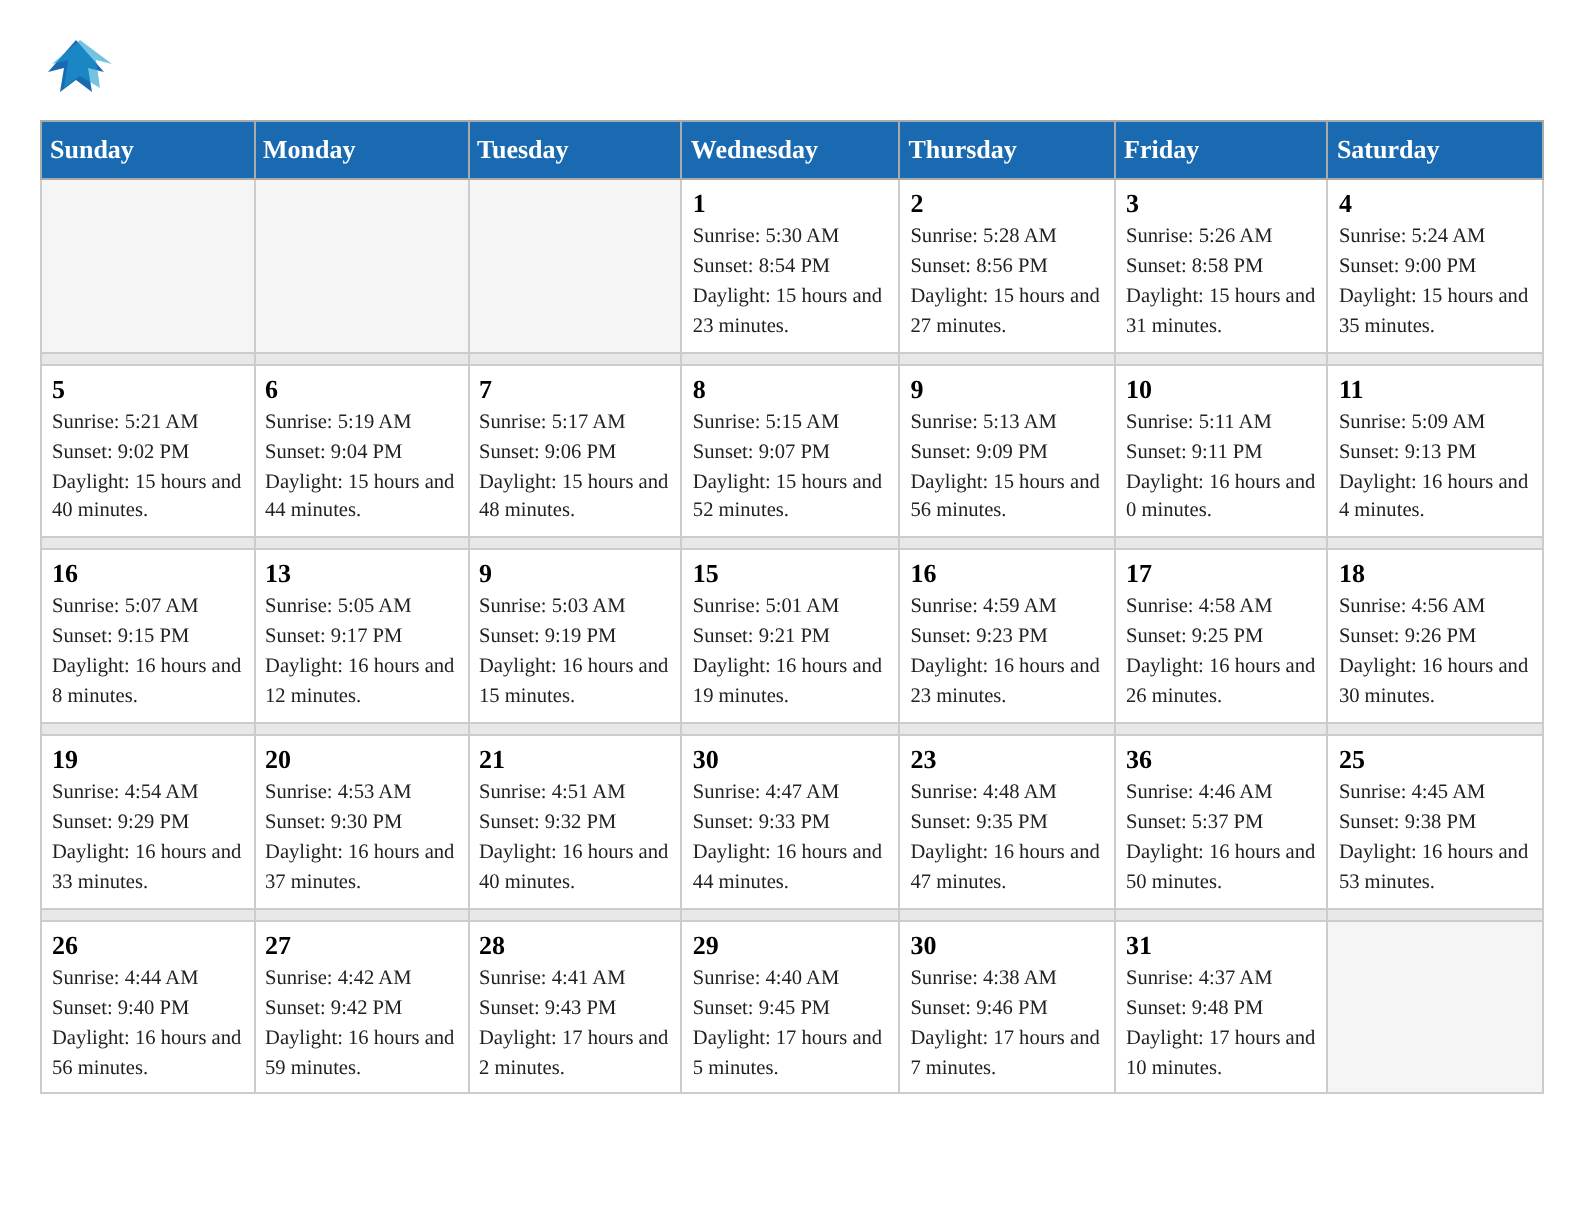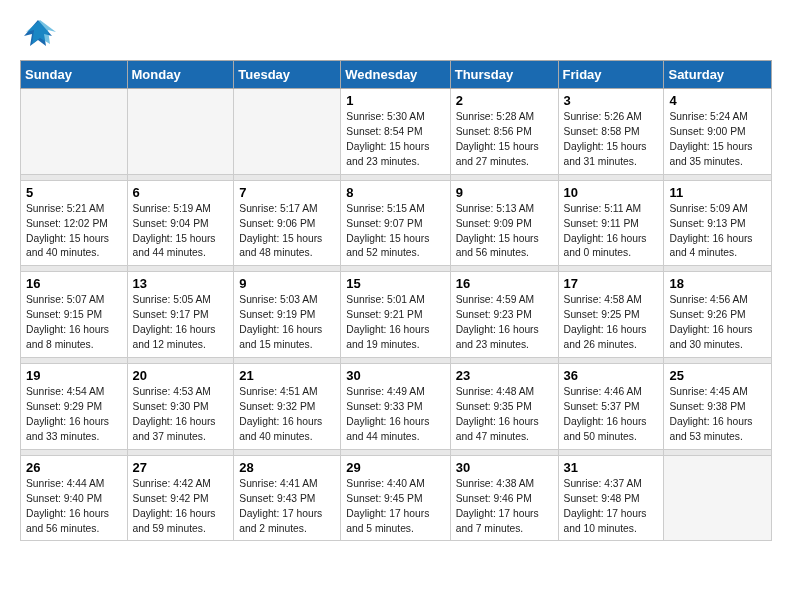--- a/index.html
+++ b/index.html
@@ -2,21 +2,21 @@
 <html><head>
   <meta charset="utf-8">
   <style>
     * { box-sizing: border-box; margin: 0; padding: 0; }
     body { font-family: Arial, sans-serif; background: #fff; width: 792px; min-height: 612px; }
     .page { width: 792px; padding: 16px 20px 20px 20px; }
     .header { display: flex; align-items: flex-start; justify-content: space-between; margin-bottom: 8px; }
     .header-right { text-align: right; }
     .month-title { font-size: 36px; font-weight: bold; color: #1a3a5c; }
     .location { font-size: 16px; color: #333; font-weight: normal; }
-    .calendar { width: 100%; border-collapse: collapse; }
+    .calendar { width: 100%; border-collapse: collapse; font-family: Liberation Serif, serif; }
     .calendar th { background-color: #1a6ab1; color: #fff; font-size: 13px; font-weight: bold; padding: 6px 4px; text-align: left; border: 1px solid #aaa; }
     .calendar td { border: 1px solid #ccc; vertical-align: top; padding: 4px 5px; font-size: 10.5px; width: 113px; min-height: 80px; background: #fff; }
     .calendar td.empty { background: #f5f5f5; }
     .day-num { font-size: 13px; font-weight: bold; display: block; margin-bottom: 2px; }
     .day-detail { font-size: 10.3px; color: #222; line-height: 1.45; }
     .row-separator td { height: 6px; background: #e8e8e8; border: 1px solid #ccc; padding: 0; }
     .logo-wrap { display: flex; align-items: center; gap: 4px; }
     .logo-text { display: flex; flex-direction: column; line-height: 1; }
   </style>
 </head>
@@ -92,21 +92,21 @@
           <td></td>
           <td></td>
           <td></td>
           <td></td>
           <td></td>
         </tr>
         <tr>
           <td>
             <span class="day-num">5</span>
             <div class="day-detail">Sunrise: 5:21 AM
-Sunset: 12:02 PM
+Sunset: 9:02 PM
 Daylight: 15 hours
 and 40 minutes.</div>
           </td>
           <td>
             <span class="day-num">6</span>
             <div class="day-detail">Sunrise: 5:19 AM
 Sunset: 9:04 PM
 Daylight: 15 hours
 and 44 minutes.</div>
           </td>
@@ -232,21 +232,21 @@
           </td>
           <td>
             <span class="day-num">21</span>
             <div class="day-detail">Sunrise: 4:51 AM
 Sunset: 9:32 PM
 Daylight: 16 hours
 and 40 minutes.</div>
           </td>
           <td>
             <span class="day-num">30</span>
-            <div class="day-detail">Sunrise: 4:49 AM
+            <div class="day-detail">Sunrise: 4:47 AM
 Sunset: 9:33 PM
 Daylight: 16 hours
 and 44 minutes.</div>
           </td>
           <td>
             <span class="day-num">23</span>
             <div class="day-detail">Sunrise: 4:48 AM
 Sunset: 9:35 PM
 Daylight: 16 hours
 and 47 minutes.</div>

